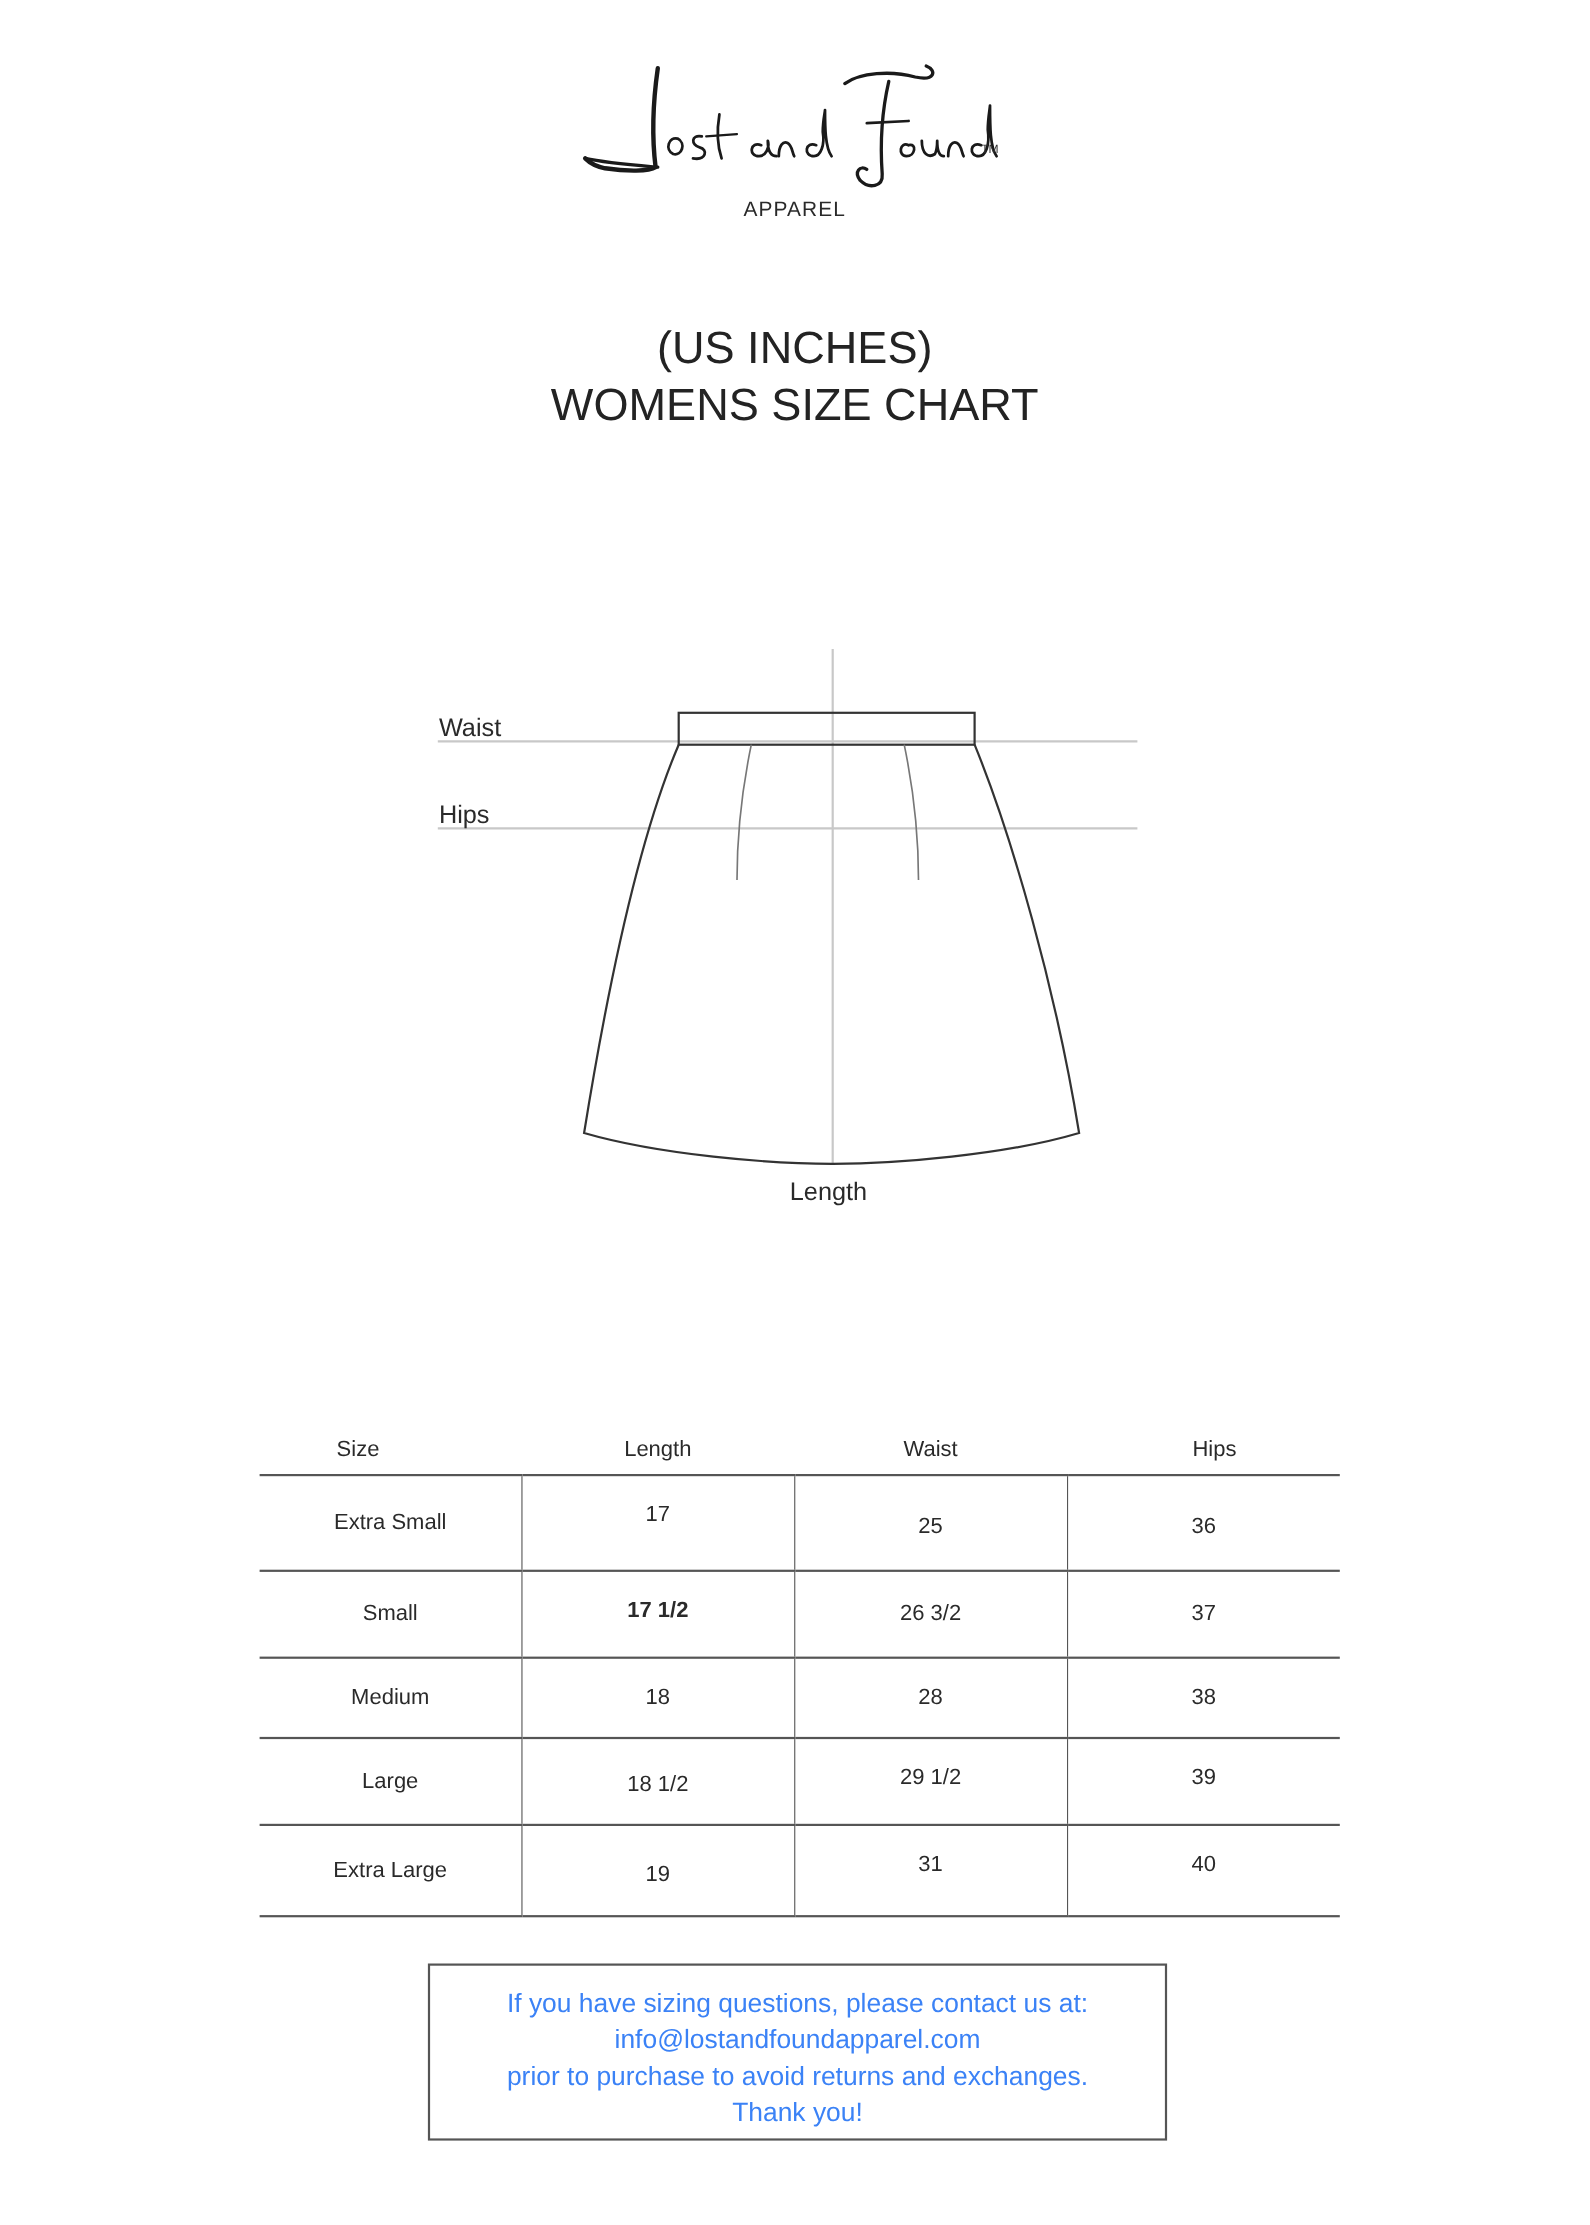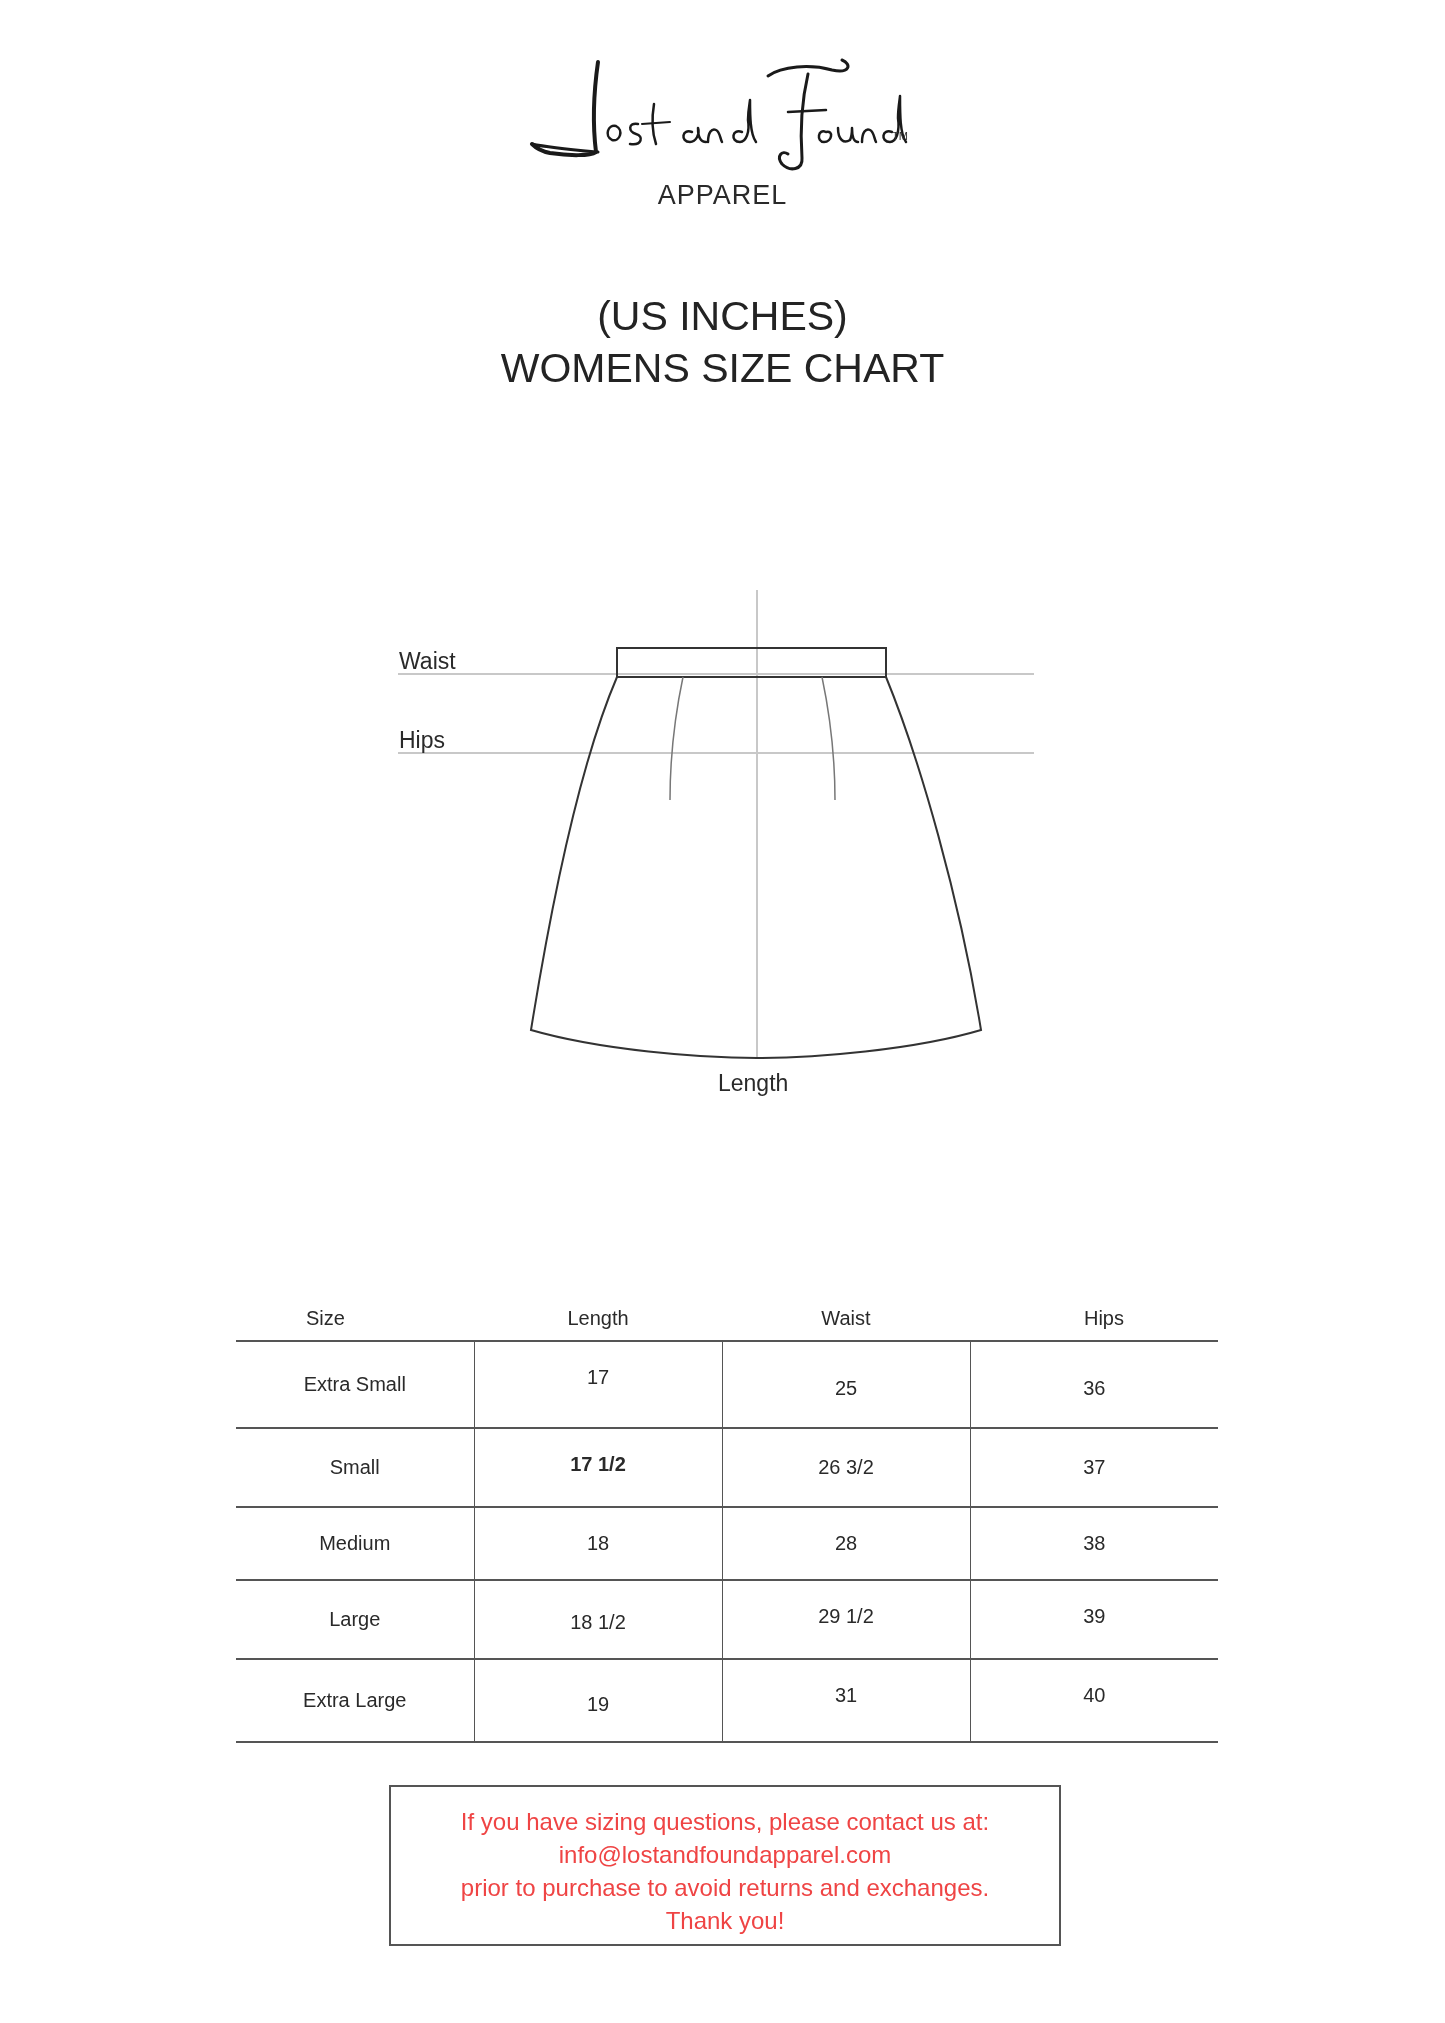--- a/index.html
+++ b/index.html
@@ -5,21 +5,21 @@
   html, body { margin: 0; padding: 0; background: #ffffff; }
   body {
     width: 1445px; height: 2023px; position: relative; overflow: hidden;
     font-family: "Liberation Sans", sans-serif; color: #222;
   }
   .logo-script {
     position: absolute; left: 520px; top: 40px; width: 400px; height: 140px;
   }
   .apparel {
     position: absolute; left: 0; width: 1445px; top: 180px; text-align: center;
-    font-size: 27px; letter-spacing: 1px; color: #2a2a2a;
+    font-size: 19px; letter-spacing: 1px; color: #2a2a2a;
   }
   .tm { position: absolute; left: 892px; top: 130px; font-size: 11px; color: #333; }
   .title {
     position: absolute; left: 0; width: 1445px; top: 290px; text-align: center;
     font-size: 41px; line-height: 52px; color: #232323;
   }
   .diagram { position: absolute; left: 0; top: 0; }
   .diag-label { position: absolute; font-size: 23px; color: #2a2a2a; }
   table.size-table {
     position: absolute; left: 236px; top: 1296px; width: 982px;
@@ -30,21 +30,21 @@
     border-bottom: 2px solid #555; text-align: center;
   }
   .size-table td {
     height: 71px; padding: 0; text-align: center; vertical-align: middle;
     border-bottom: 2px solid #555;
   }
   .size-table td + td { border-left: 1.5px solid #555; }
   .contact-box {
     position: absolute; left: 389px; top: 1785px; width: 672px; height: 161px;
     border: 2px solid #555; box-sizing: border-box; text-align: center;
-    font-size: 24px; line-height: 33px; color: #ef4444; padding-top: 18px;
+    font-size: 24px; line-height: 33px; color: #3b82f6; padding-top: 18px;
   }
   .contact-box div { white-space: nowrap; }
 </style>
 </head>
 <body>
 
 <div>
   <svg class="logo-script" viewBox="0 0 400 140" aria-hidden="true">
     <g fill="none" stroke="#1a1a1a" stroke-linecap="round" stroke-linejoin="round">
 

